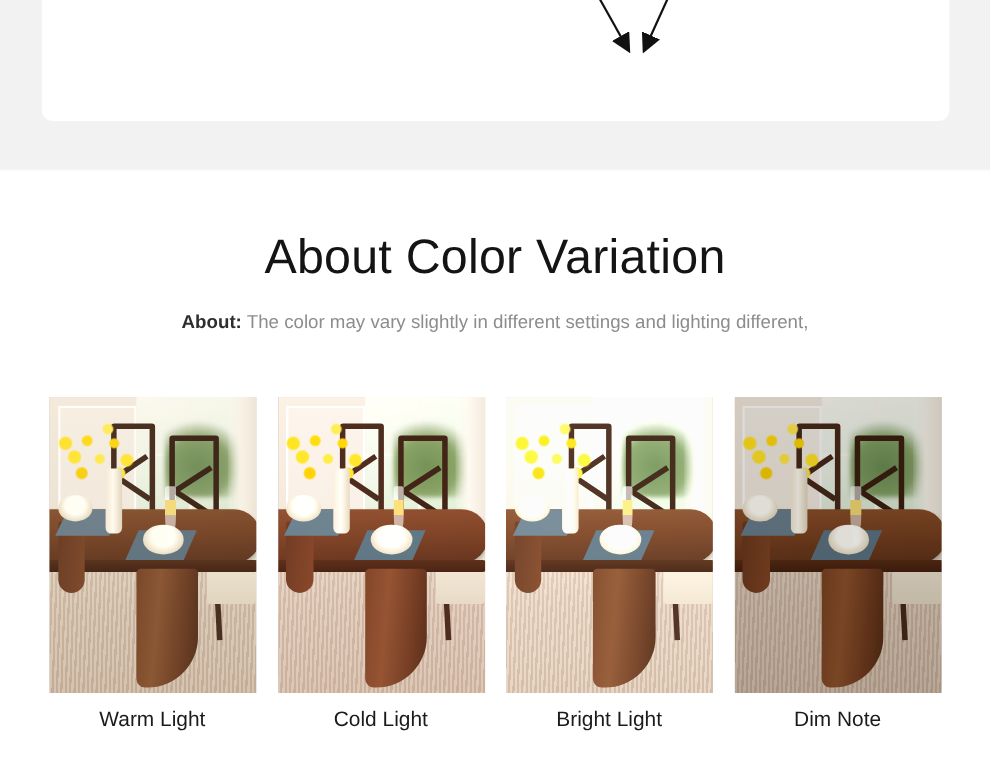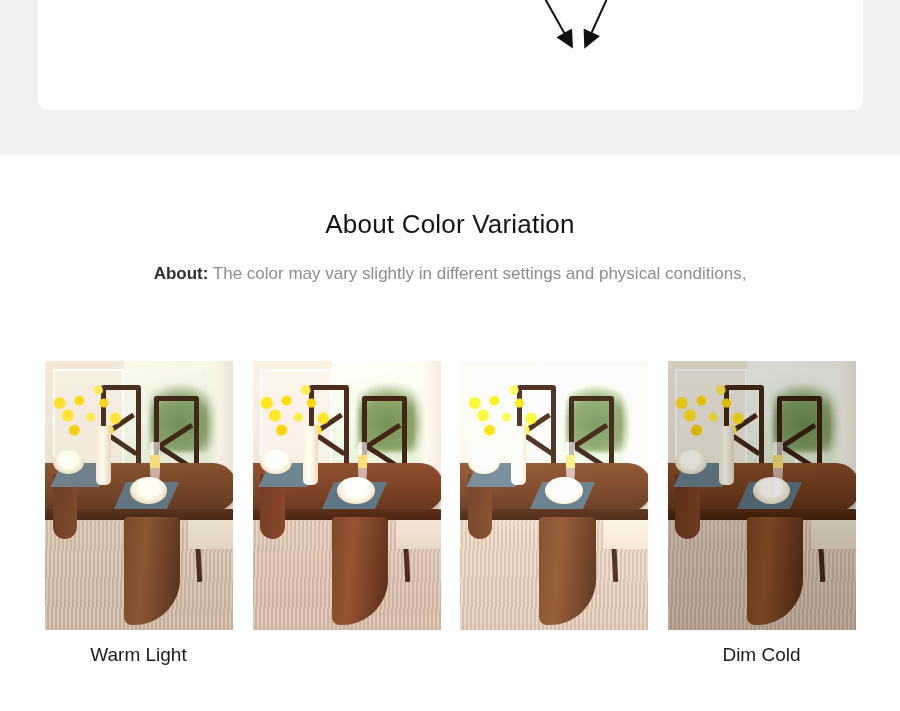--- a/index.html
+++ b/index.html
@@ -64,21 +64,21 @@
     left: 0;
     top: 156px;
     width: 900px;
     height: 555px;
     background: #ffffff;
     text-align: center;
   }
 
   .section-title {
     margin-top: 54px;
-    font-size: 26px;
+    font-size: 44px;
     font-weight: 400;
     letter-spacing: 0.2px;
     color: #141414;
     line-height: 1.1;
   }
 
   .note {
     margin-top: 22px;
     font-size: 17px;
     line-height: 25px;
@@ -296,21 +296,21 @@
   </div>
 
   <div class="grey-band"></div>
 
   <div class="content">
 
     <h2 class="section-title">About Color Variation</h2>
 
     <p class="note">
       <span class="note-label">About:</span>
-      <span>The color may vary slightly in different settings and physical conditions,</span>
+      <span>The color may vary slightly in different settings and lighting different,</span>
       <br>
     </p>
 
     <div class="swatch-row">
 
       <div class="swatch lt-warm">
         <div class="swatch-thumb">
           <div class="scene">
             <div class="wall"></div>
             <div class="wall-panel"></div>
@@ -365,20 +365,21 @@
             <div class="table-leg-front"></div>
             <div class="placemat-a"></div>
             <div class="placemat-b"></div>
             <div class="plate-a"></div>
             <div class="plate-b"></div>
             <div class="flowers"></div>
             <div class="vase"></div>
             <div class="glass"></div>
           </div>
         </div>
+        <div class="swatch-label">Cold Light</div>
       </div>
 
       <div class="swatch lt-bright">
         <div class="swatch-thumb">
           <div class="scene">
             <div class="wall"></div>
             <div class="wall-panel"></div>
             <div class="window">
                 <div class="window-mullion-v"></div>
                 <div class="window-mullion-h"></div>
@@ -397,20 +398,21 @@
             <div class="table-leg-front"></div>
             <div class="placemat-a"></div>
             <div class="placemat-b"></div>
             <div class="plate-a"></div>
             <div class="plate-b"></div>
             <div class="flowers"></div>
             <div class="vase"></div>
             <div class="glass"></div>
           </div>
         </div>
+        <div class="swatch-label">Bright Light</div>
       </div>
 
       <div class="swatch lt-dim">
         <div class="swatch-thumb">
           <div class="scene">
             <div class="wall"></div>
             <div class="wall-panel"></div>
             <div class="window">
                 <div class="window-mullion-v"></div>
                 <div class="window-mullion-h"></div>
@@ -429,18 +431,18 @@
             <div class="table-leg-front"></div>
             <div class="placemat-a"></div>
             <div class="placemat-b"></div>
             <div class="plate-a"></div>
             <div class="plate-b"></div>
             <div class="flowers"></div>
             <div class="vase"></div>
             <div class="glass"></div>
           </div>
         </div>
-        <div class="swatch-label">Dim Cold</div>
+        <div class="swatch-label">Dim Note</div>
       </div>
 
     </div>
   </div>
 </div>
 
 </body></html>

